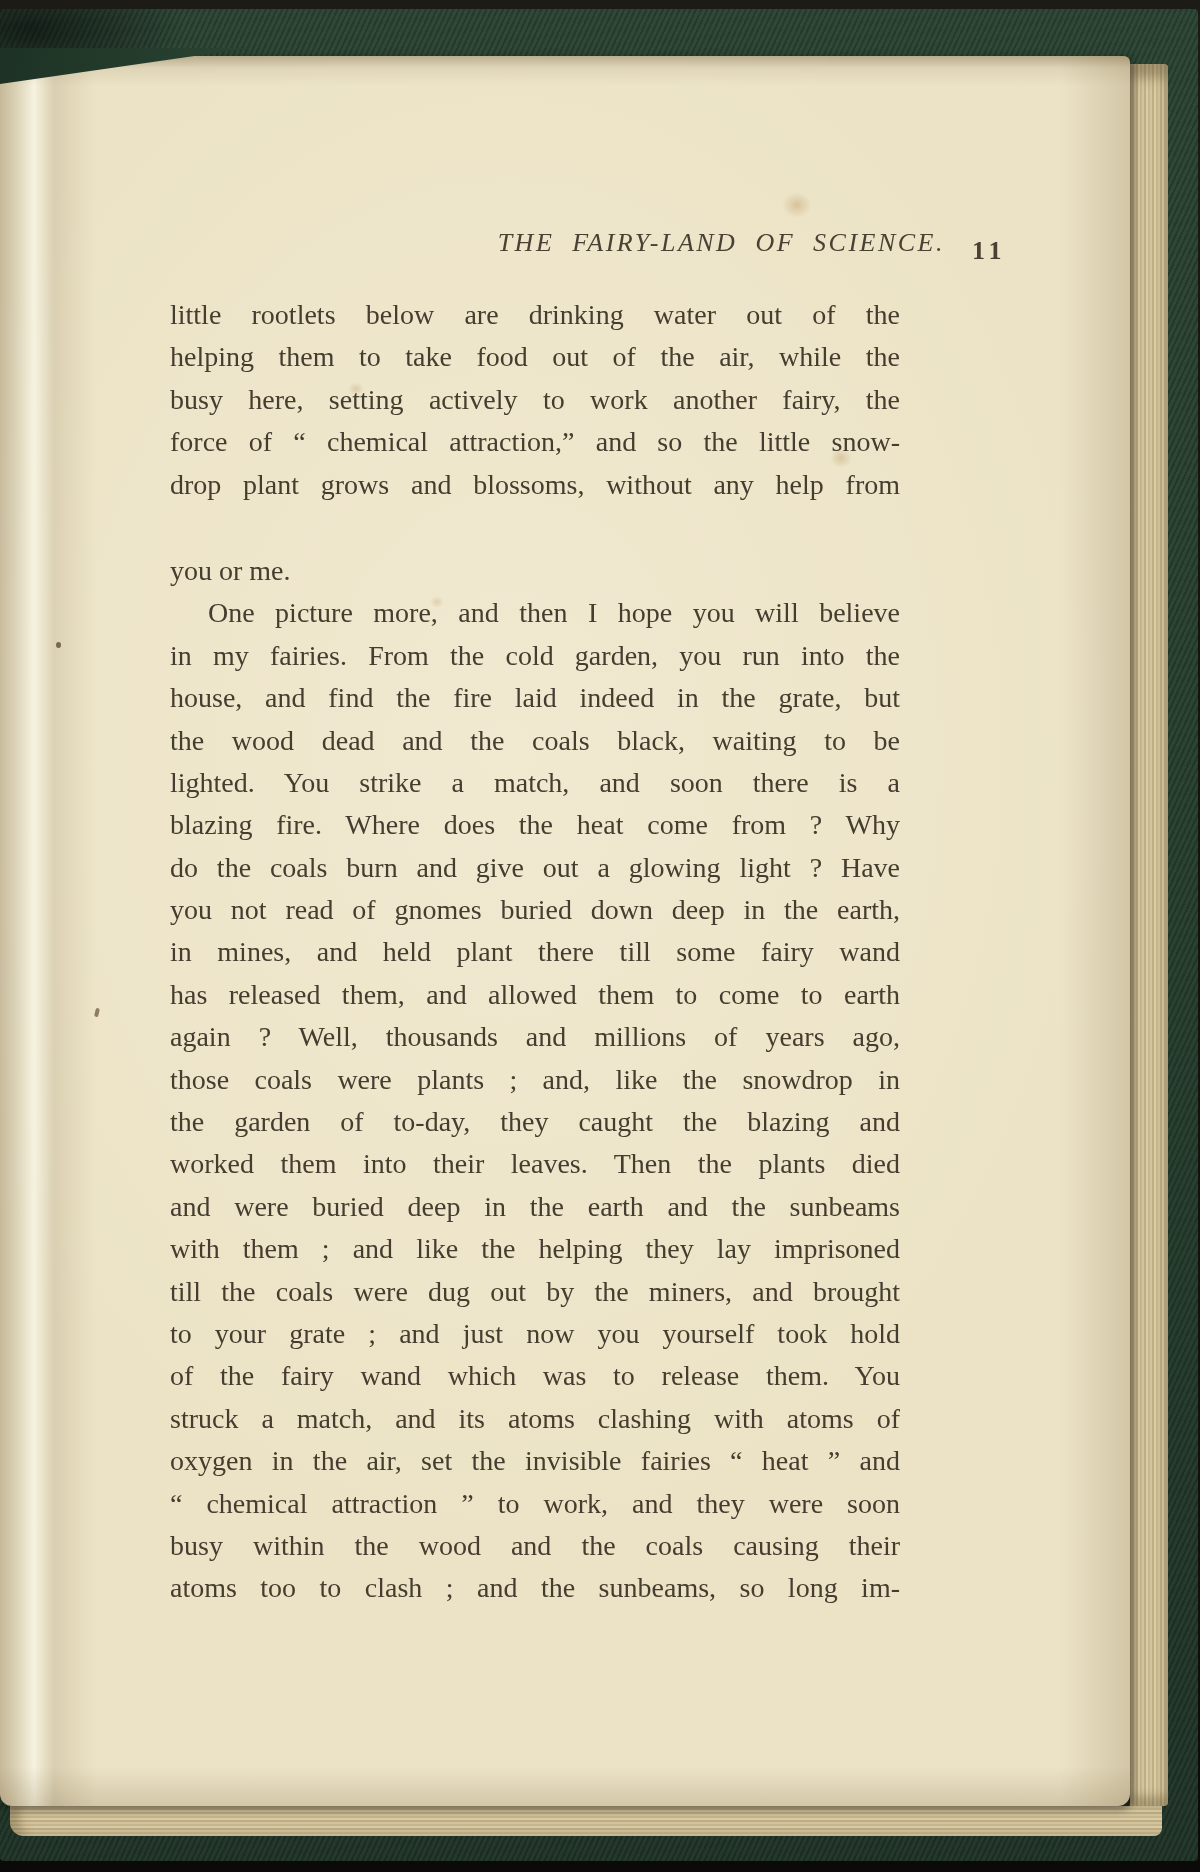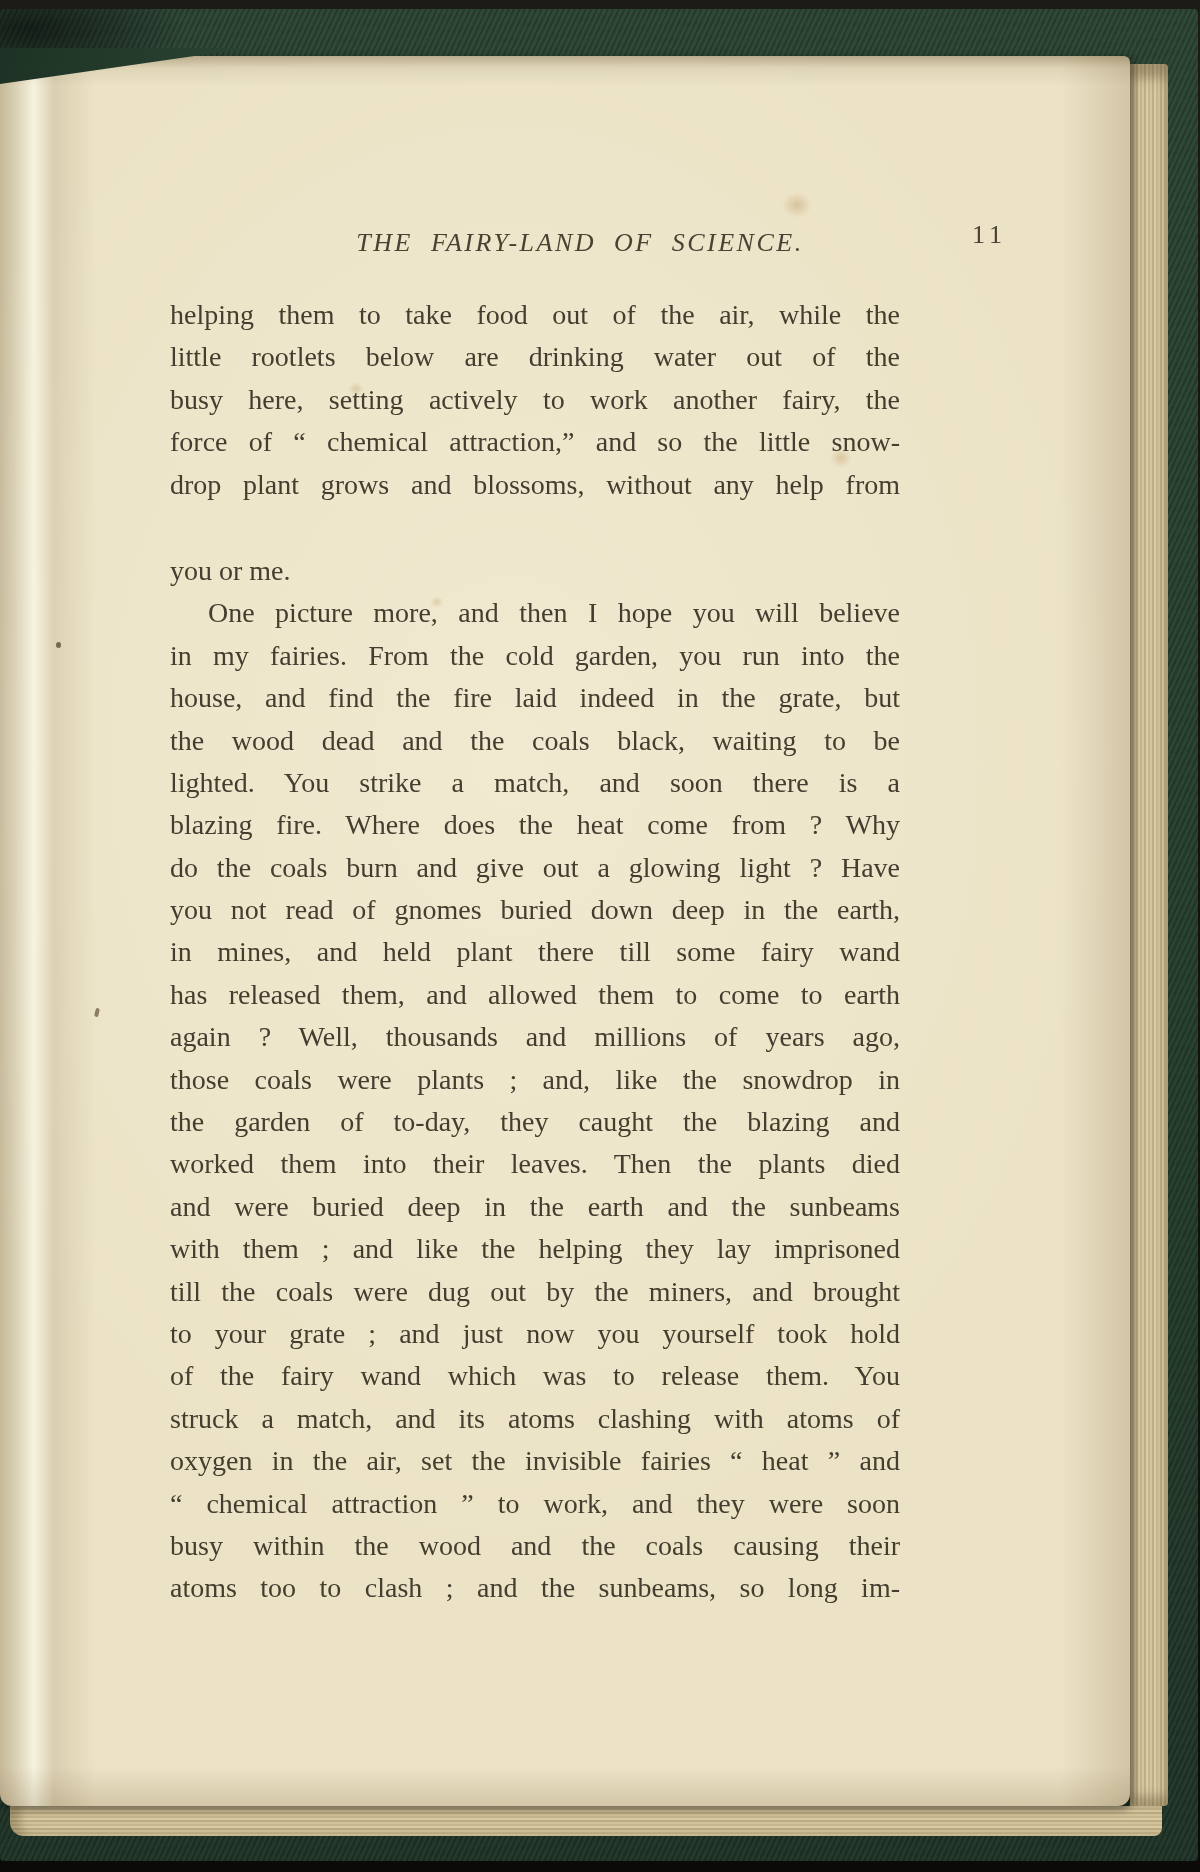--- a/index.html
+++ b/index.html
@@ -46,24 +46,24 @@
   .spot{position:absolute;border-radius:50%;}
   .spot.s1{left:782px;top:136px;width:30px;height:26px;background:radial-gradient(closest-side,rgba(176,132,70,.34),rgba(176,132,70,0));}
   .spot.s2{left:830px;top:392px;width:22px;height:20px;background:radial-gradient(closest-side,rgba(172,128,66,.30),rgba(172,128,66,0));}
   .spot.s3{left:348px;top:326px;width:16px;height:14px;background:radial-gradient(closest-side,rgba(168,126,66,.26),rgba(168,126,66,0));}
   .spot.s4{left:430px;top:540px;width:14px;height:12px;background:radial-gradient(closest-side,rgba(168,126,66,.24),rgba(168,126,66,0));}
   .speck{position:absolute;left:56px;top:586px;width:5px;height:6px;border-radius:50%;background:#5d4c34;opacity:.8;}
   .stray-mark{position:absolute;left:95px;top:952px;width:4px;height:9px;border-radius:2px;background:#6b5a40;transform:rotate(14deg);opacity:.75;}
 
   
   .page-header{position:absolute;left:170px;top:172px;width:730px;height:40px;}
-  .header-title{display:block;text-align:center;transform:translateX(45px);
+  .header-title{display:block;text-align:right;transform:translateX(45px);
         font-style:italic;font-size:26px;letter-spacing:2.5px;word-spacing:9px;
         color:#4a4134;}
-  .page-number{position:absolute;left:972px;top:164px;font-size:26px;letter-spacing:5px;color:#4a4134;}
+  .page-number{position:absolute;left:972px;top:180px;font-size:26px;letter-spacing:5px;color:#4a4134;font-weight:bold;}
 
   
   .page-body{position:absolute;left:170px;top:238px;width:730px;color:#453d2f;}
   .line{height:42.4px;line-height:42.4px;font-size:28px;
         text-align:justify;text-align-last:justify;overflow:hidden;white-space:nowrap;}
   .line.no-just{text-align-last:left;margin-top:44px;}
   .line.first{text-indent:38px;}
 </style>
 </head>
 <body>
@@ -80,22 +80,22 @@
     <div class="spot s4"></div>
     <div class="speck"></div>
     <div class="stray-mark"></div>
 
     <div class="page-header">
       <span class="header-title">THE FAIRY-LAND OF SCIENCE.</span>
     </div>
     <span class="page-number">11</span>
 
     <div class="page-body">
+        <div class="line">little rootlets below are drinking water out of the</div>
         <div class="line">helping them to take food out of the air, while the</div>
-        <div class="line">little rootlets below are drinking water out of the</div>
         <div class="line">busy here, setting actively to work another fairy, the</div>
         <div class="line">force of “ chemical attraction,” and so the little snow-</div>
         <div class="line">drop plant grows and blossoms, without any help from</div>
         <div class="line no-just">you or me.</div>
         <div class="line first">One picture more, and then I hope you will believe</div>
         <div class="line">in my fairies.  From the cold garden, you run into the</div>
         <div class="line">house, and find the fire laid indeed in the grate, but</div>
         <div class="line">the wood dead and the coals black, waiting to be</div>
         <div class="line">lighted.  You strike a match, and soon there is a</div>
         <div class="line">blazing fire.  Where does the heat come from ?  Why</div>

